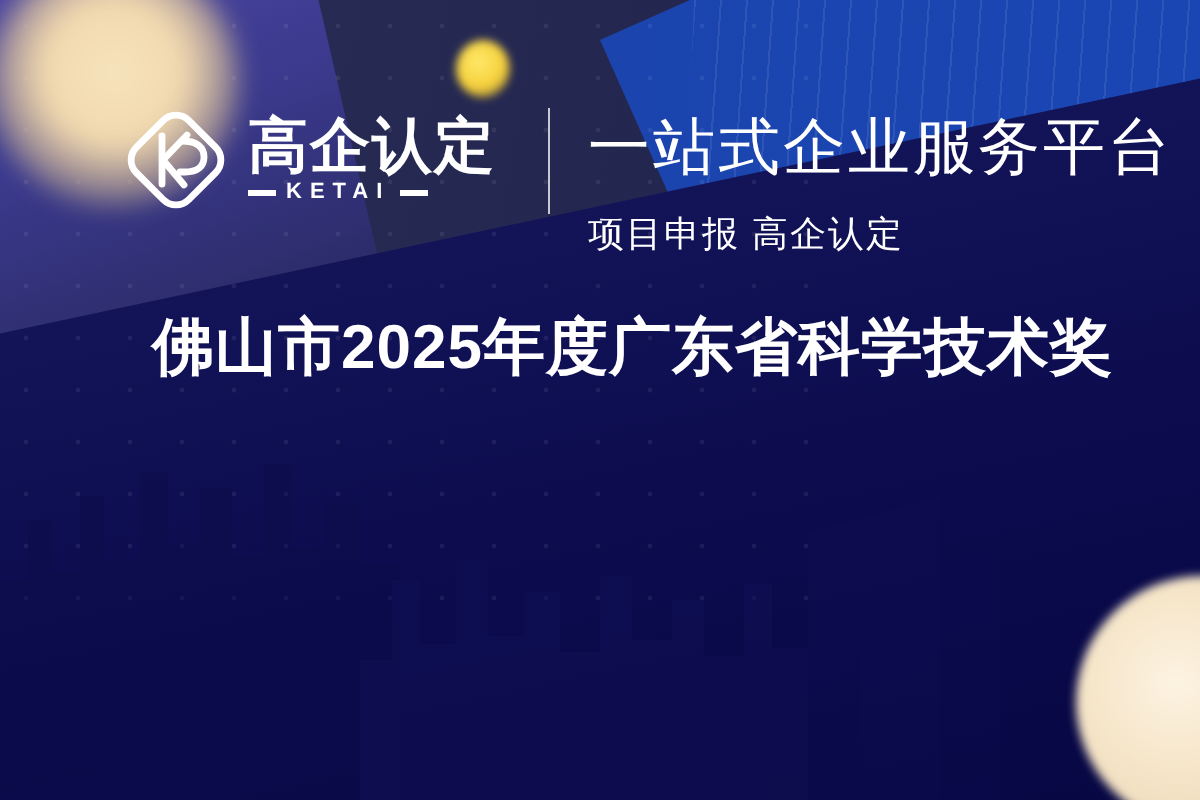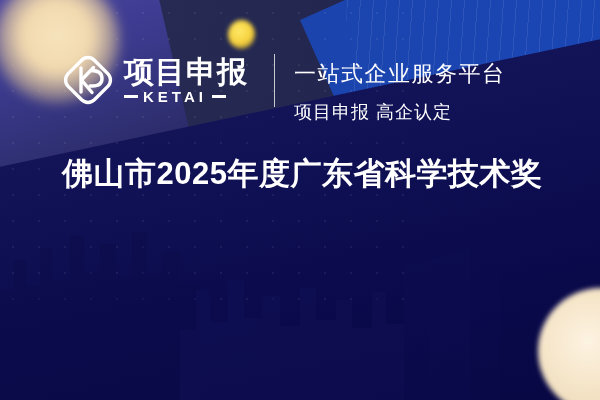--- a/index.html
+++ b/index.html
@@ -208,21 +208,21 @@
     margin-top: 2px;
     white-space: nowrap;
   }
   .logo-dash {
     display: inline-block;
     width: 14px;
     height: 3px;
     background: #ffffff;
   }
   .logo-en {
-    font-size: 15px;
+    font-size: 11px;
     font-weight: 700;
     color: #ffffff;
     letter-spacing: 4px;
     margin: 0 5px;
     line-height: 1;
   }
 
   .divider {
     width: 1px;
     height: 53px;
@@ -230,40 +230,40 @@
     margin: 0 19px 0 26px;
     flex: 0 0 1px;
   }
 
   .tagline {
     display: flex;
     flex-direction: column;
     justify-content: center;
   }
   .tagline-main {
-    font-size: 22px;
+    font-size: 31px;
     color: #ffffff;
     letter-spacing: 1.5px;
     line-height: 1.12;
     white-space: nowrap;
     margin-top: 26px;
   }
   .tagline-sub {
     font-size: 18px;
     color: #ffffff;
     letter-spacing: 1px;
     line-height: 1.2;
     margin-top: 15px;
     white-space: nowrap;
   }
 
   
   .title {
     position: absolute;
-    left: 62px;
+    left: 76px;
     top: 152px;
     width: 510px;
   }
   .title-line {
     font-size: 31px;
     font-weight: 700;
     color: #ffffff;
     letter-spacing: 0.5px;
     line-height: 44px;
     white-space: nowrap;
@@ -313,21 +313,21 @@
       <svg class="logo-mark" viewBox="0 0 60 60">
         <g fill="none" stroke="#ffffff" stroke-width="3.4" stroke-linecap="round" stroke-linejoin="round">
           <rect x="11.5" y="11.5" width="37" height="37" rx="9" ry="9" transform="rotate(45 30 30)"></rect>
           <path d="M23 18 L23 42"></path>
           <path d="M35.5 17.5 L23.5 30 L34 42.5"></path>
         </g>
         <path d="M33 20.5 C41 20.5 44 24 44 28.5 C44 33 41 36 34.5 36 L32 36" fill="none" stroke="#ffffff" stroke-width="3.4" stroke-linecap="round" stroke-linejoin="round"></path>
       </svg>
 
       <div class="logo-words">
-        <div class="logo-cn">项目申报</div>
+        <div class="logo-cn">高企认定</div>
         <div class="logo-en-row">
           <span class="logo-dash"></span>
           <span class="logo-en">KETAI</span>
           <span class="logo-dash"></span>
         </div>
       </div>
     </div>
 
     <div class="divider"></div>
 

